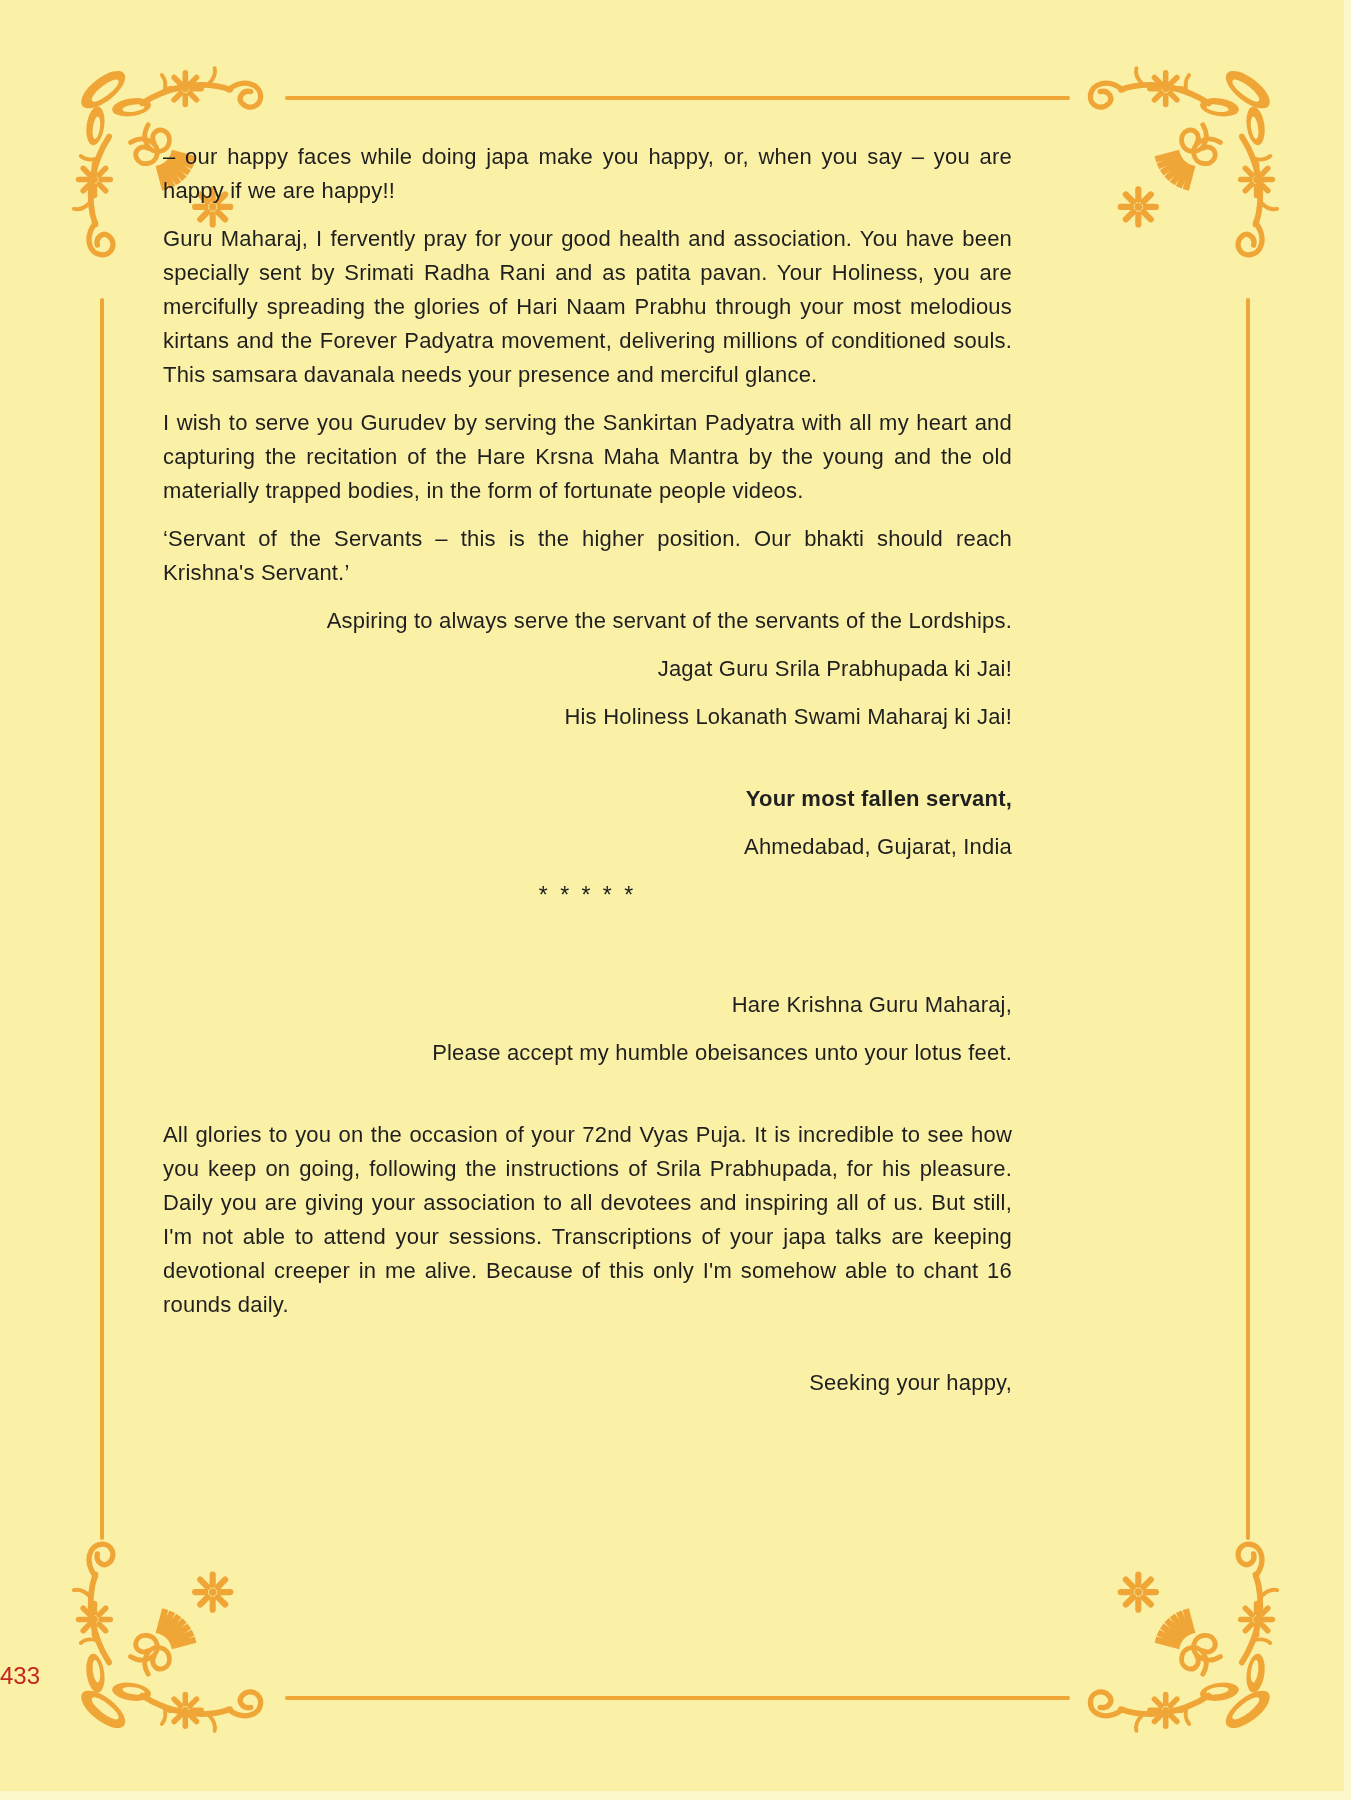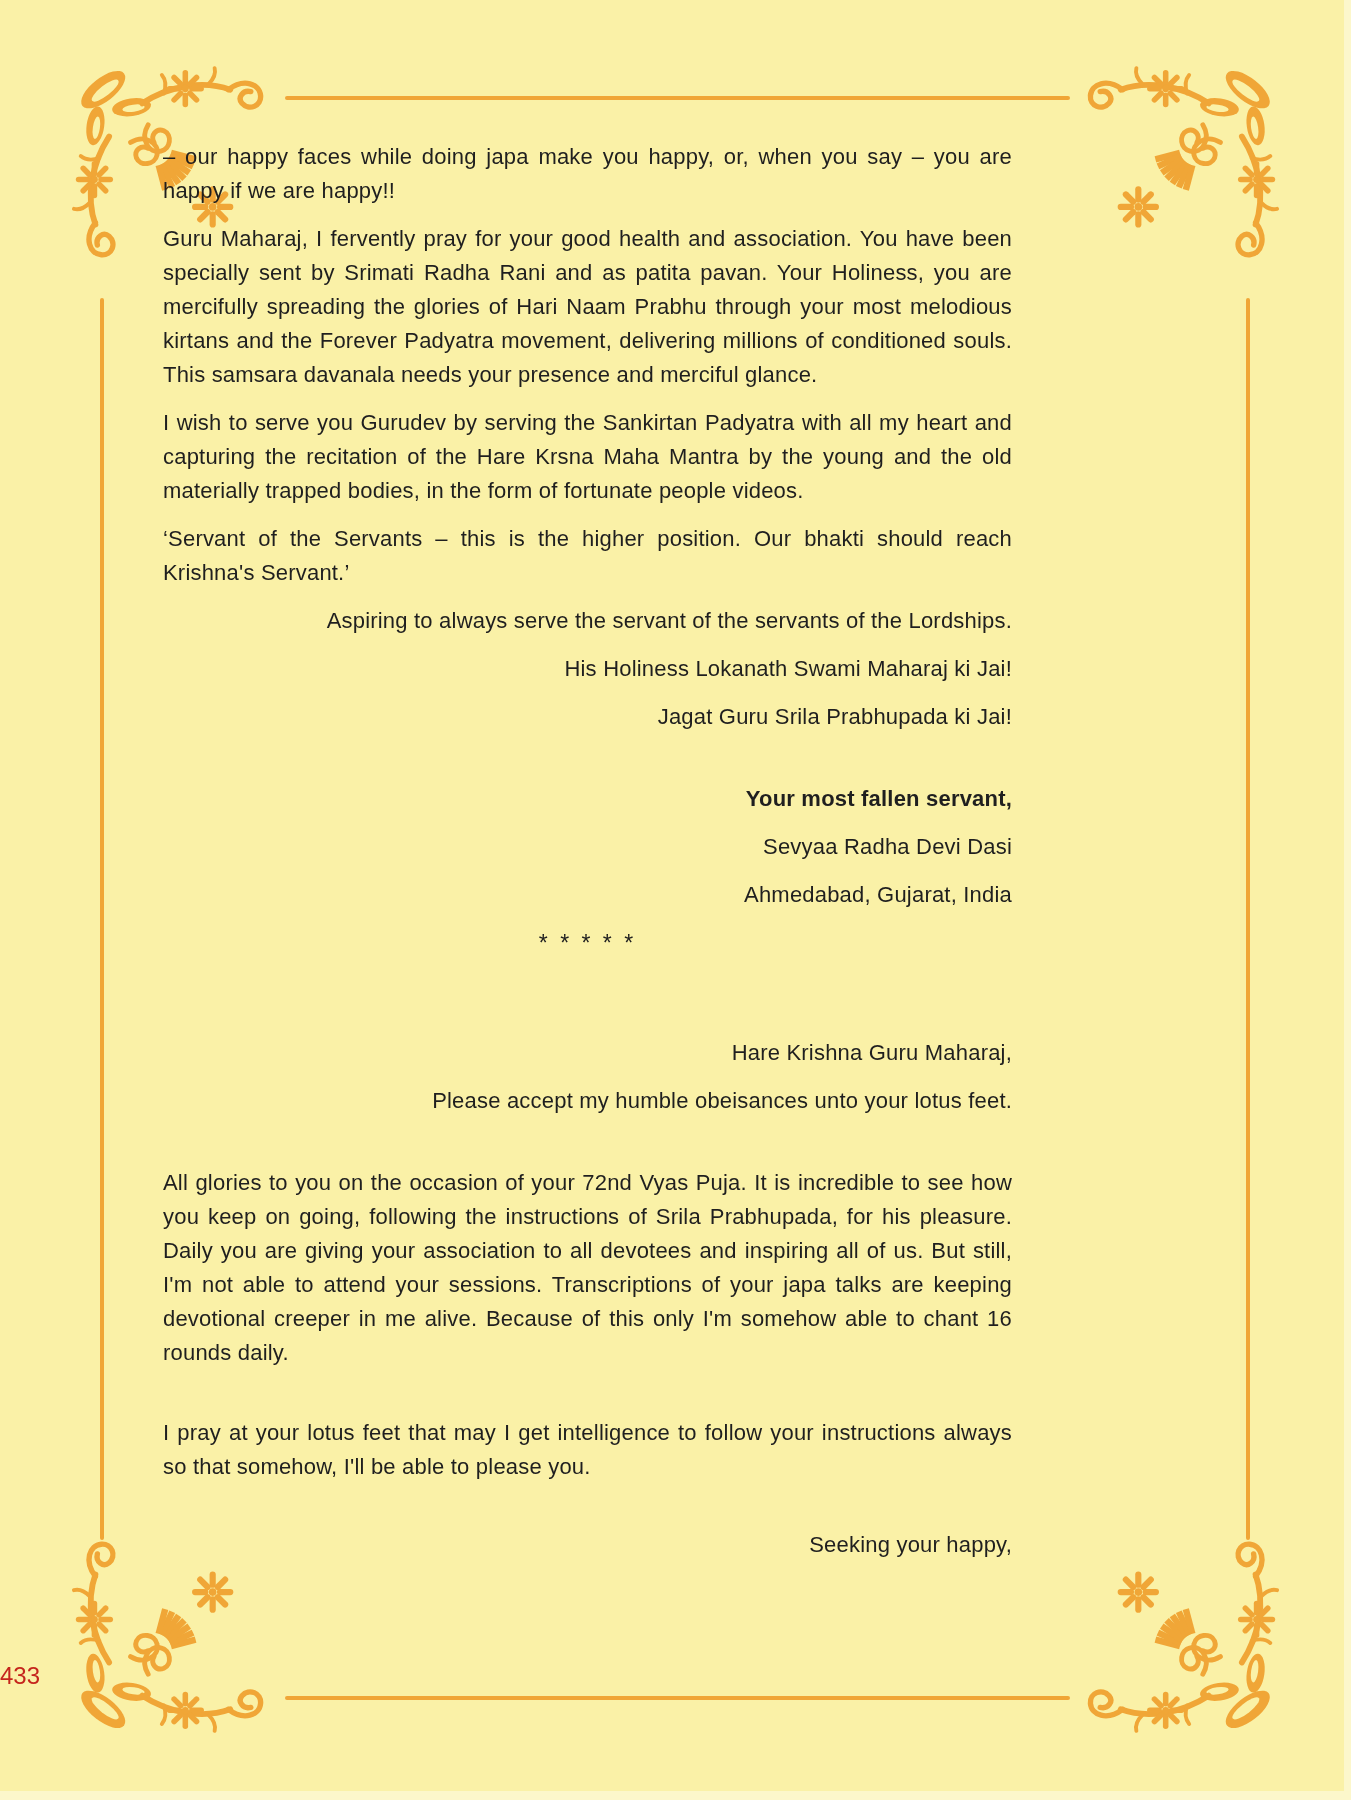--- a/index.html
+++ b/index.html
@@ -138,29 +138,27 @@
 <svg class="orn orn-br" viewBox="0 0 220 240">
     <use href="#corner-art"></use>
   </svg>
 
 <main class="content">
   <p class="para">– our happy faces while doing japa make you happy, or, when you say – you are happy if we are happy!!</p>
   <p class="para">Guru Maharaj, I fervently pray for your good health and association. You have been specially sent by Srimati Radha Rani and as patita pavan. Your Holiness, you are mercifully spreading the glories of Hari Naam Prabhu through your most melodious kirtans and the Forever Padyatra movement, delivering millions of conditioned souls. This samsara davanala needs your presence and merciful glance.</p>
   <p class="para">I wish to serve you Gurudev by serving the Sankirtan Padyatra with all my heart and capturing the recitation of the Hare Krsna Maha Mantra by the young and the old materially trapped bodies, in the form of fortunate people videos.</p>
   <p class="para">‘Servant of the Servants – this is the higher position. Our bhakti should reach Krishna's Servant.’</p>
   <p class="para single">Aspiring to always serve the servant of the servants of the Lordships.</p>
+  <p class="para single">Jagat Guru Srila Prabhupada ki Jai!</p>
   <p class="para single">His Holiness Lokanath Swami Maharaj ki Jai!</p>
-  <p class="para single">Jagat Guru Srila Prabhupada ki Jai!</p>
   <p class="para single gap-a">Your most fallen servant,</p>
-  <p class="para single">Sevyaa Radha Devi Dasi</p>
   <p class="para single">Ahmedabad, Gujarat, India</p>
   <p class="separator">* * * * *</p>
   <p class="para single gap-b">Hare Krishna Guru Maharaj,</p>
   <p class="para single">Please accept my humble obeisances unto your lotus feet.</p>
   <p class="para gap-c">All glories to you on the occasion of your 72nd Vyas Puja. It is incredible to see how you keep on going, following the instructions of Srila Prabhupada, for his pleasure. Daily you are giving your association to all devotees and inspiring all of us. But still, I'm not able to attend your sessions. Transcriptions of your japa talks are keeping devotional creeper in me alive. Because of this only I'm somehow able to chant 16 rounds daily.</p>
-  <p class="para gap-d">I pray at your lotus feet that may I get intelligence to follow your instructions always so that somehow, I'll be able to please you.</p>
   <p class="para single gap-e">Seeking your happy,</p>
 </main>
 
 <div class="page-number">433</div>
 
 <div class="edge-right"></div>
 <div class="edge-bottom"></div>
 
 </body></html>

